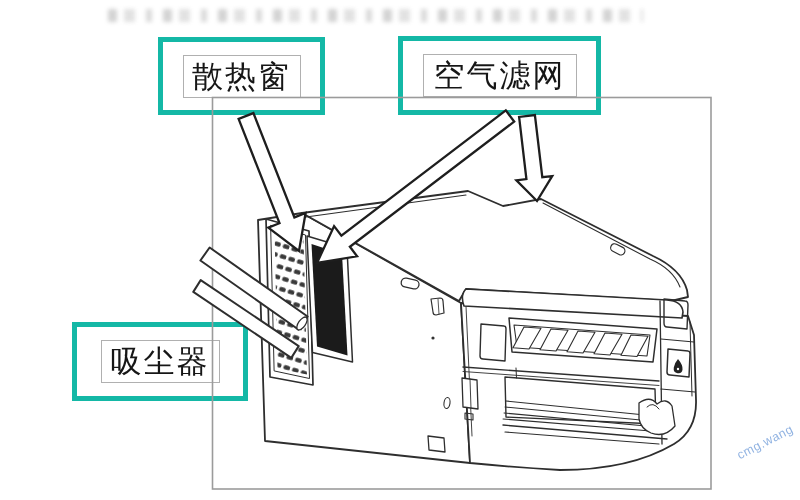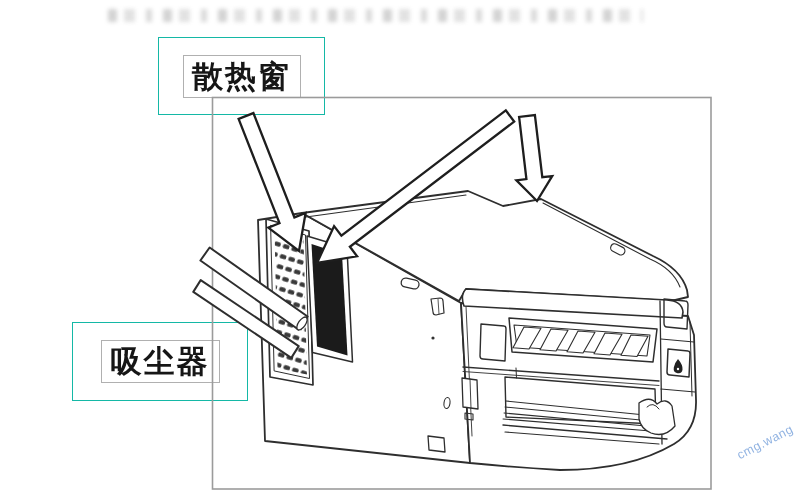--- a/index.html
+++ b/index.html
@@ -10,22 +10,22 @@
   
   .smudge{
     position:absolute;left:108px;top:9px;width:535px;height:13px;
     background:repeating-linear-gradient(90deg,
       rgba(110,110,110,.55) 0 9px, rgba(0,0,0,0) 9px 16px,
       rgba(140,140,140,.45) 16px 27px, rgba(0,0,0,0) 27px 38px,
       rgba(120,120,120,.5) 38px 44px, rgba(0,0,0,0) 44px 55px);
     filter:blur(2px);opacity:.55;
   }
   .callout{
-    position:absolute;background:#fff;border:1px solid #14b8a6;
-    display:flex;align-items:center;justify-content:center;box-sizing:border-box;font-weight:bold;
+    position:absolute;background:#fff;border:5px solid #14b8a6;
+    display:flex;align-items:center;justify-content:center;box-sizing:border-box;
   }
   .callout .inner{
     border:1.5px solid #b0b0b0;background:#fff;box-sizing:border-box;
     display:flex;align-items:center;justify-content:center;
     font-family:"Liberation Serif","DejaVu Serif",serif;
     font-size:31px;color:#161616;letter-spacing:2px;line-height:1;white-space:nowrap;
   }
   .box-heat{left:158px;top:37px;width:167px;height:78px;}
   .box-heat .inner{width:118px;height:43px;}
   .box-filter{left:398px;top:36px;width:203px;height:79px;}
@@ -45,20 +45,25 @@
 <div class="stage">
 
   <div class="smudge"></div>
 
   <div class="callout box-heat">
     <div class="inner">
       <span>散热窗</span>
     </div>
   </div>
 
+  <div class="callout box-filter">
+    <div class="inner">
+      <span>空气滤网</span>
+    </div>
+  </div>
 
   <div class="callout box-vacuum">
     <div class="inner">
       <span>吸尘器</span>
     </div>
   </div>
 
   <svg class="art" width="800" height="500" viewBox="0 0 800 500">
     <defs>
       <pattern id="slats" width="9" height="10.5" patternUnits="userSpaceOnUse" patternTransform="rotate(17)">

